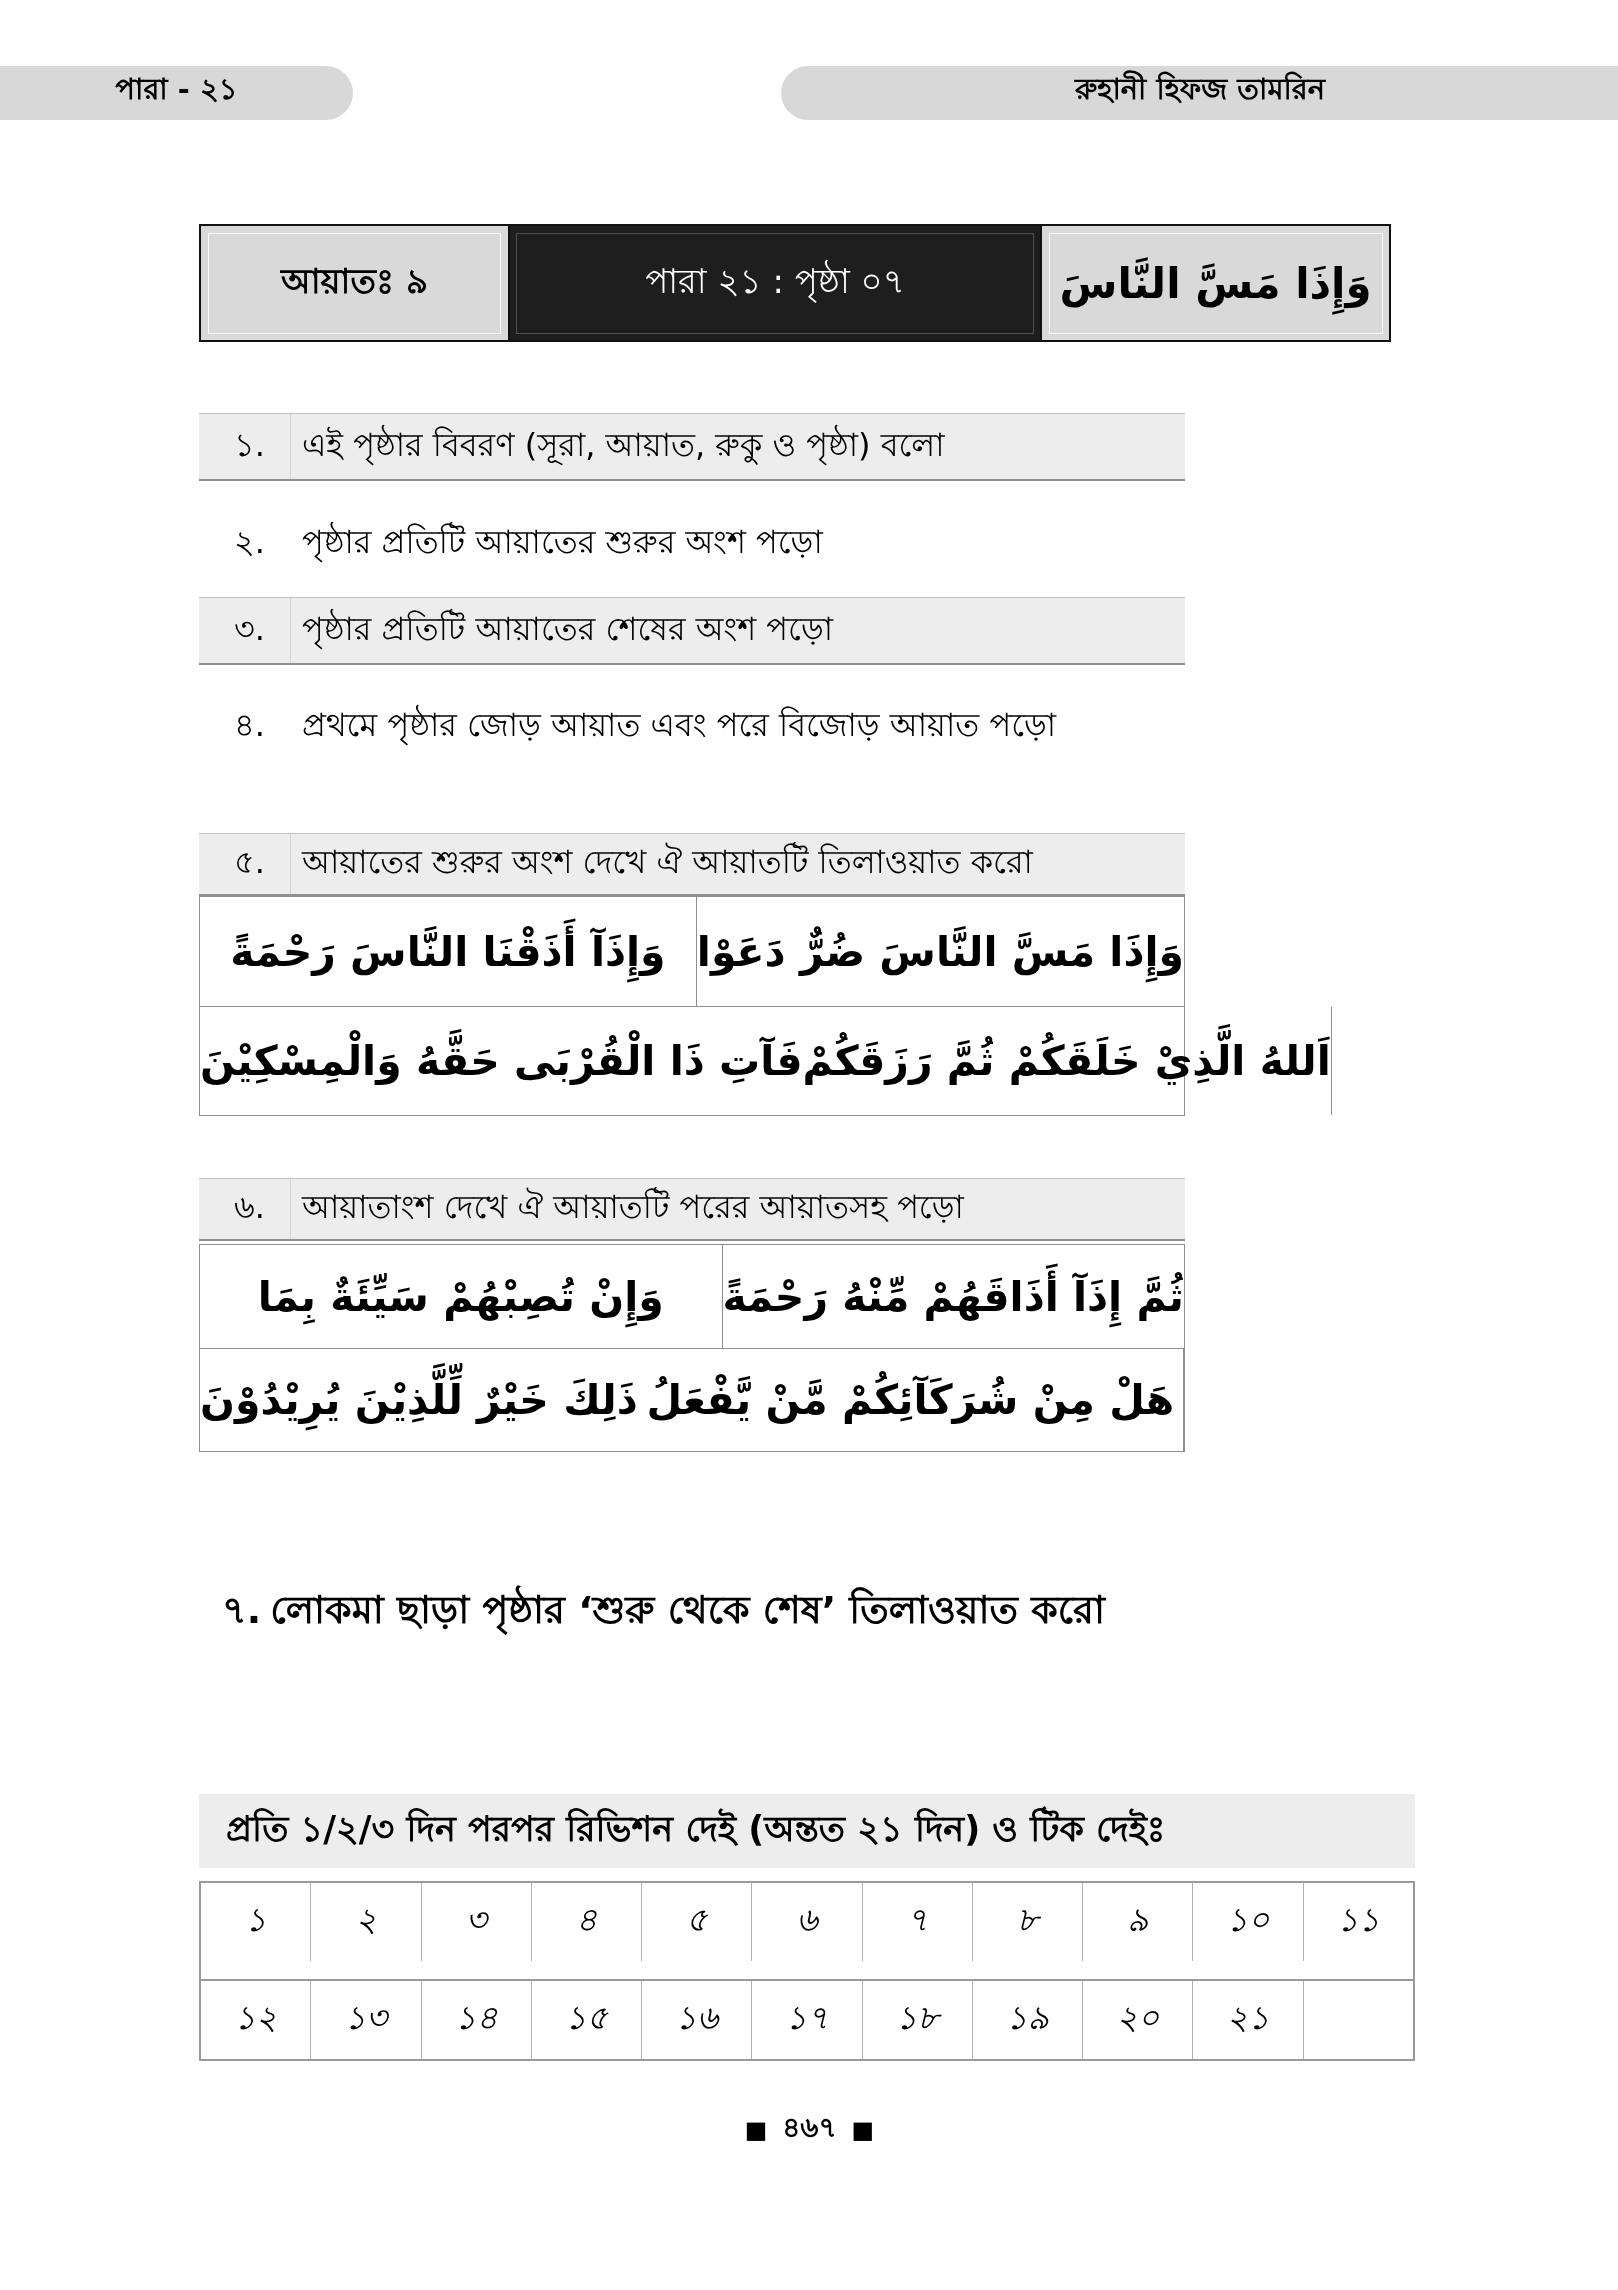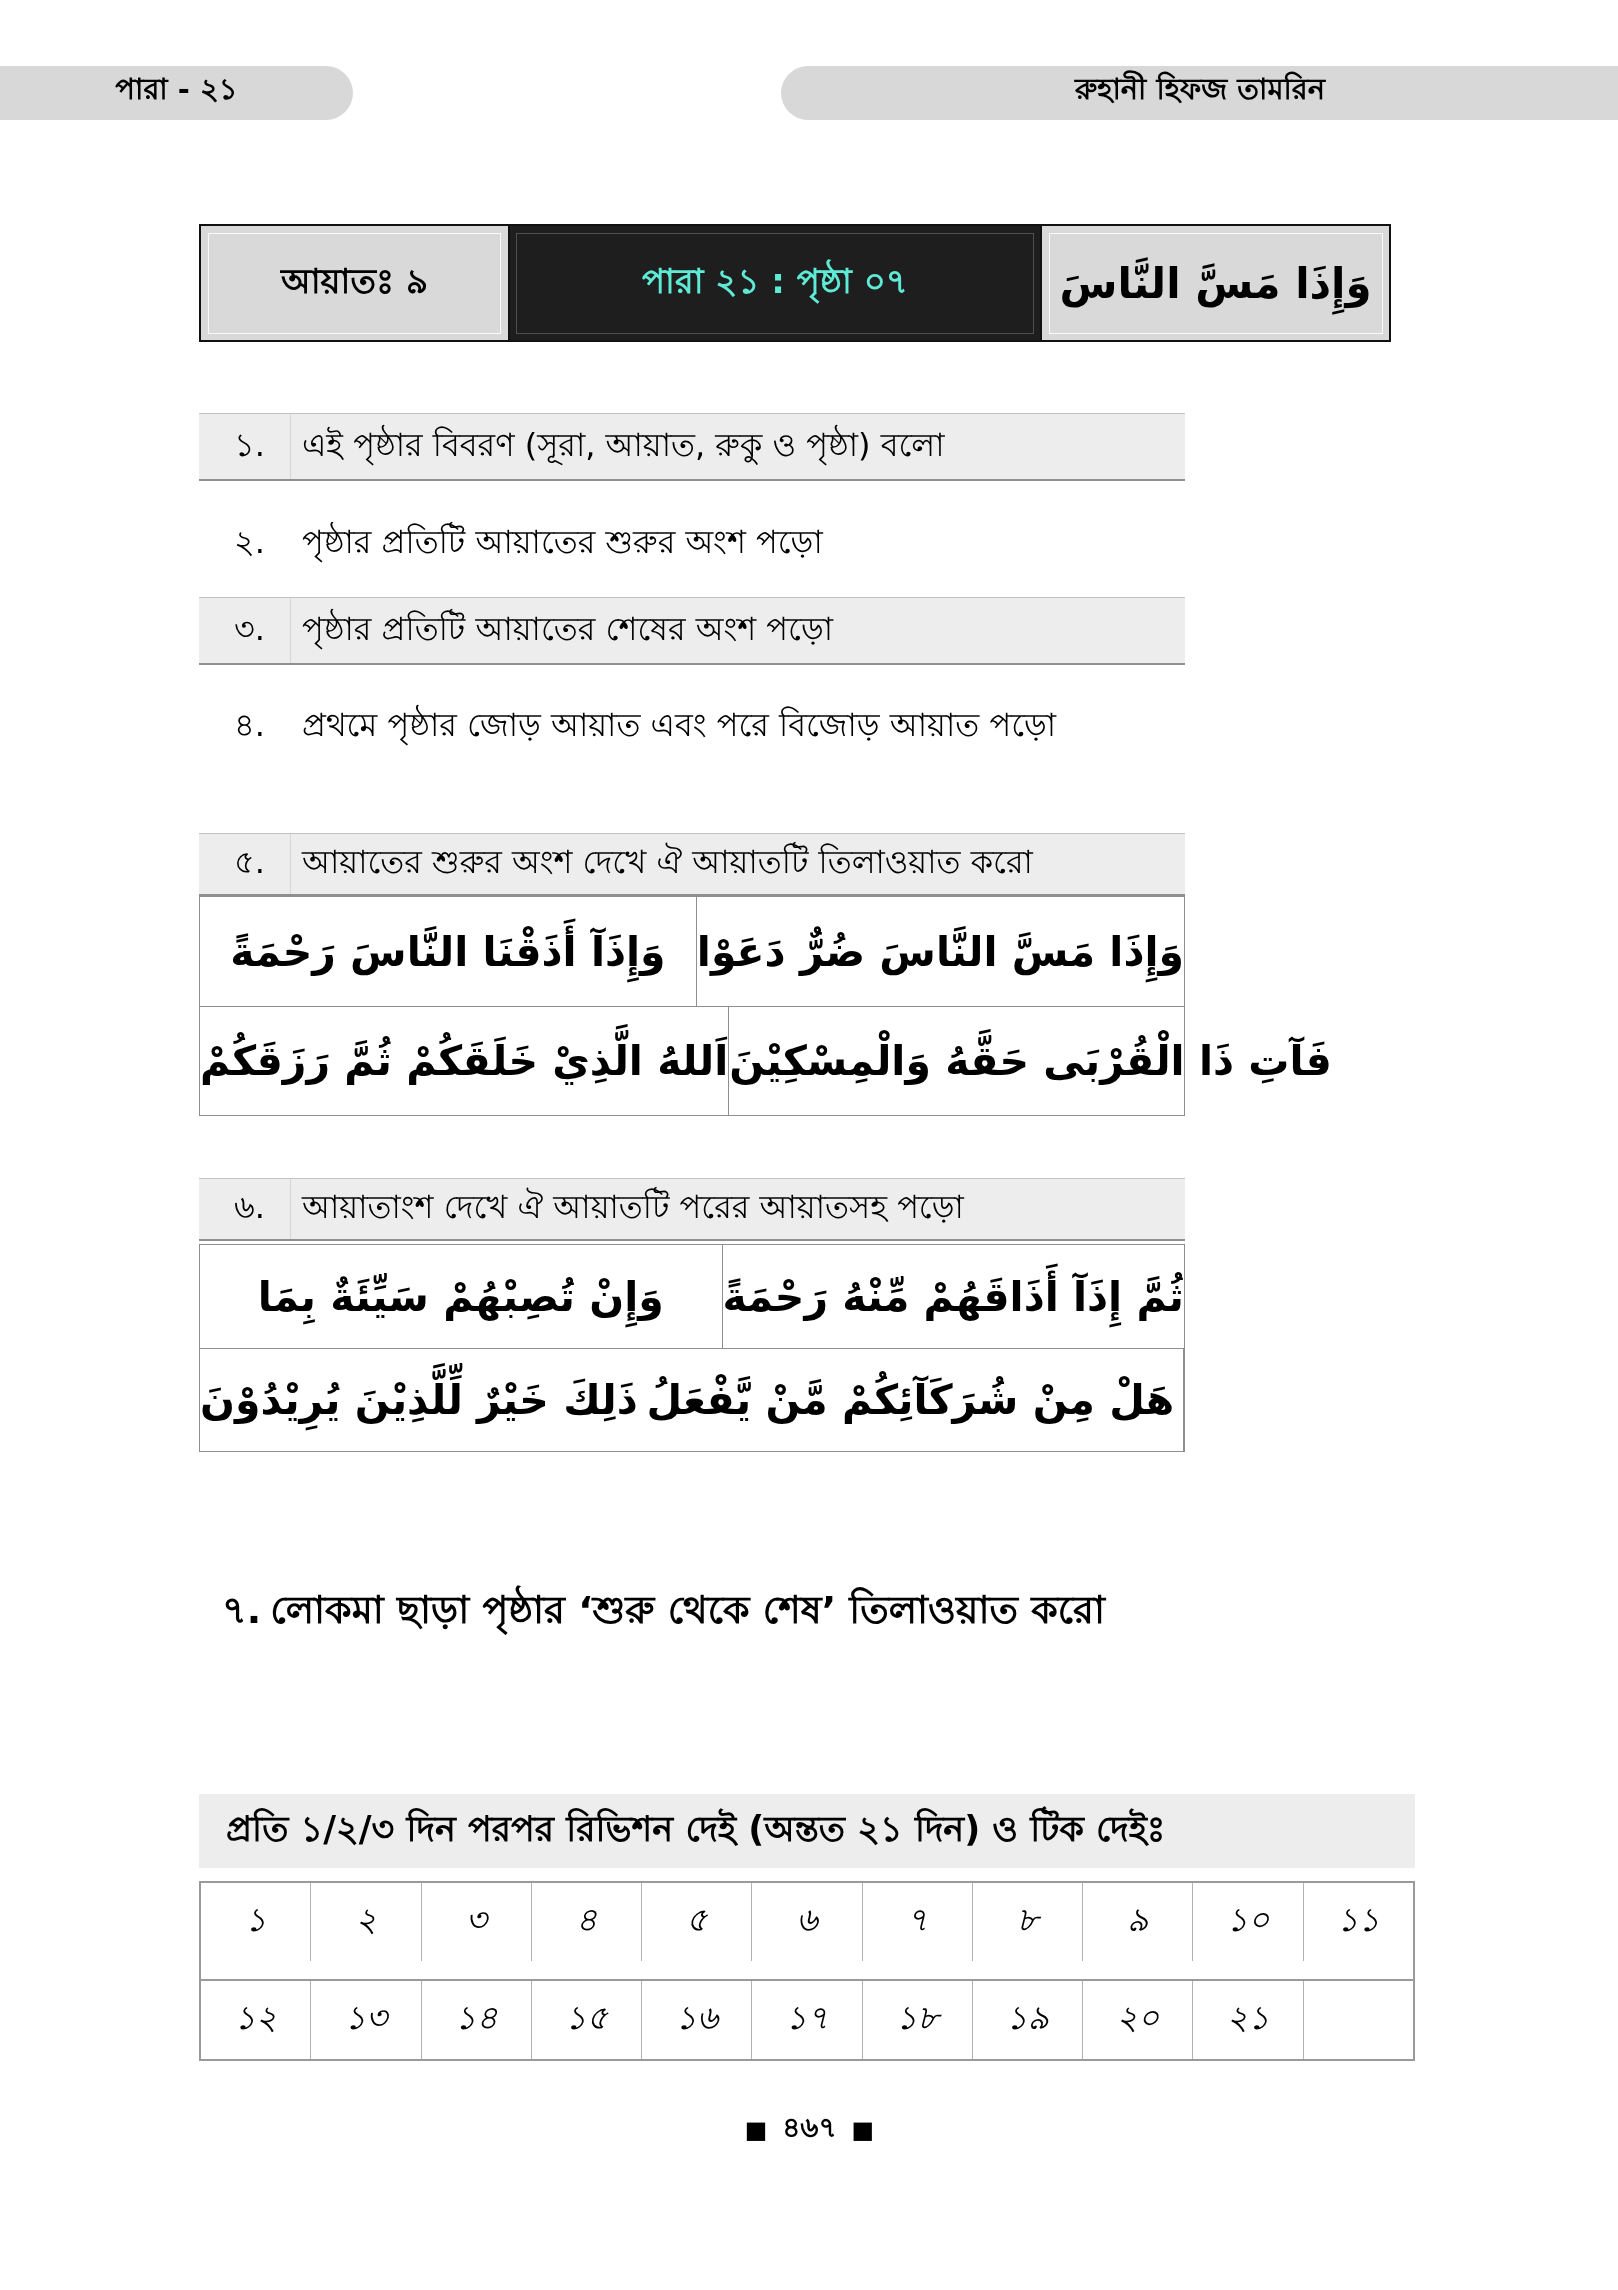--- a/index.html
+++ b/index.html
@@ -18,21 +18,21 @@
 
   
   .titlebox{
     position:absolute;left:199px;top:224px;width:1192px;height:118px;
     border:2.8px solid #111;display:flex;box-sizing:border-box;background:#1e1e1e;
   }
   .tb-cell{position:relative;display:flex;align-items:center;justify-content:center;box-sizing:border-box;}
   .tb-cell::after{content:"";position:absolute;inset:6.5px;pointer-events:none;}
   .tb-c1{width:26%;background:#d9d9d9;border-right:2.8px solid #111;font-size:34px;font-weight:bold;}
   .tb-c1::after{border:0.9px solid rgba(255,255,255,.85);}
-  .tb-c2{width:44.8%;background:#1e1e1e;color:#5eead4;border-right:2.8px solid #111;font-size:34px;font-weight:bold;}
+  .tb-c2{width:44.8%;background:#1e1e1e;color:#ffffff;border-right:2.8px solid #111;font-size:34px;font-weight:normal;}
   .tb-c2::after{border:0.9px solid rgba(255,255,255,.22);}
   .tb-c3{flex:1;background:#d9d9d9;font-size:42px;font-weight:bold;direction:rtl;}
   .tb-c3::after{border:0.9px solid rgba(255,255,255,.85);}
 
   
   .step{
     position:absolute;left:199px;width:986px;height:68px;
     display:flex;align-items:center;font-size:32px;box-sizing:border-box;
   }
   .step .num{flex:0 0 92px;align-self:stretch;display:flex;align-items:center;padding-left:35px;box-sizing:border-box;}
@@ -122,22 +122,22 @@
   <div class="step shaded" style="top:833px;height:63px;">
     <span class="num">৫.</span>
     <span class="txt">আয়াতের শুরুর অংশ দেখে ঐ আয়াতটি তিলাওয়াত করো</span>
   </div>
   <div class="atable t5" style="top:896px;">
     <div class="arow">
       <div class="acell cl">وَإِذَآ أَذَقْنَا النَّاسَ رَحْمَةً</div>
       <div class="acell cr">وَإِذَا مَسَّ النَّاسَ ضُرٌّ دَعَوْا</div>
     </div>
     <div class="arow">
+      <div class="acell cr">فَآتِ ذَا الْقُرْبَى حَقَّهُ وَالْمِسْكِيْنَ</div>
       <div class="acell cl">اَللهُ الَّذِيْ خَلَقَكُمْ ثُمَّ رَزَقَكُمْ</div>
-      <div class="acell cr">فَآتِ ذَا الْقُرْبَى حَقَّهُ وَالْمِسْكِيْنَ</div>
     </div>
   </div>
 
   <div class="step shaded" style="top:1178px;height:63px;">
     <span class="num">৬.</span>
     <span class="txt">আয়াতাংশ দেখে ঐ আয়াতটি পরের আয়াতসহ পড়ো</span>
   </div>
   <div class="atable t6" style="top:1244px;">
     <div class="arow">
       <div class="acell cl">وَإِنْ تُصِبْهُمْ سَيِّئَةٌ بِمَا</div>

